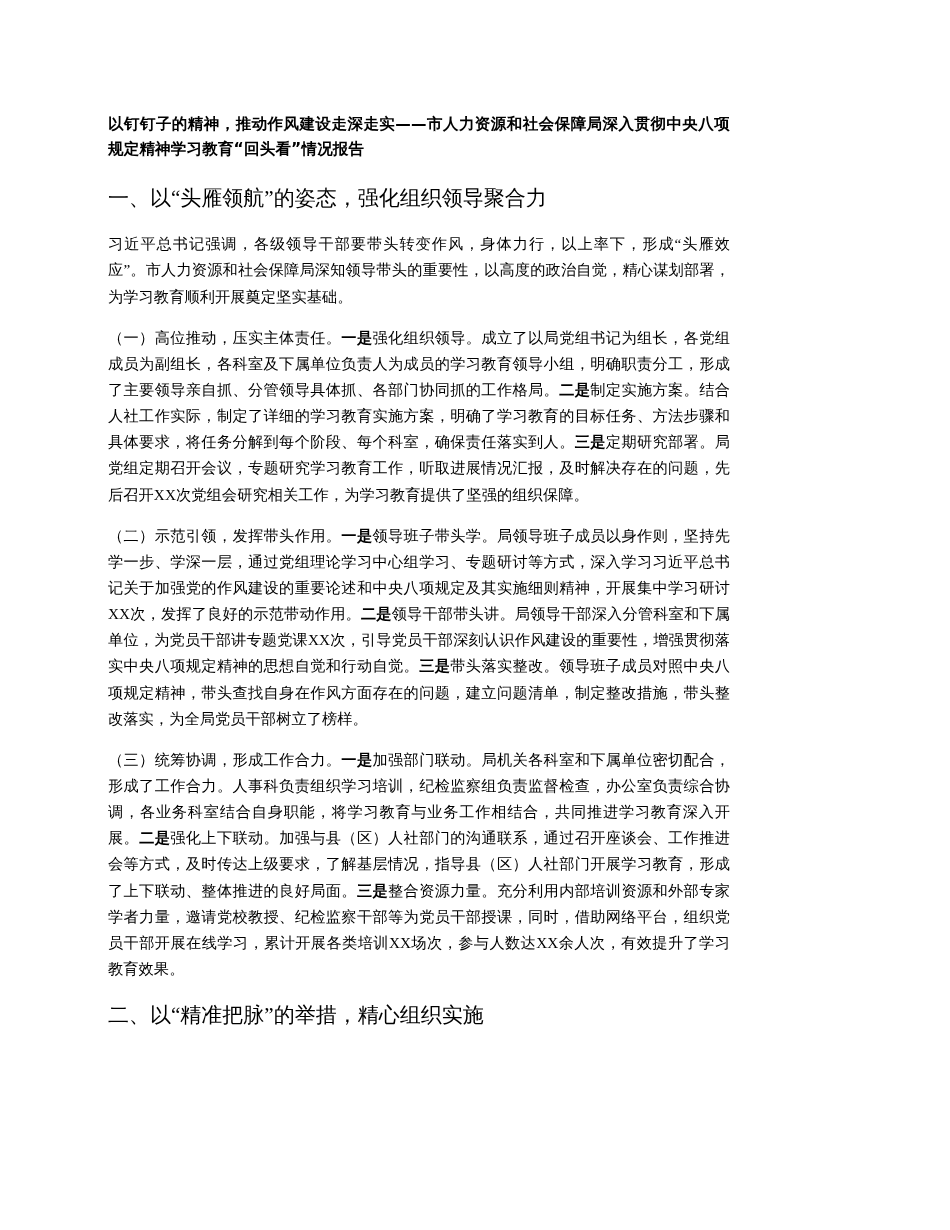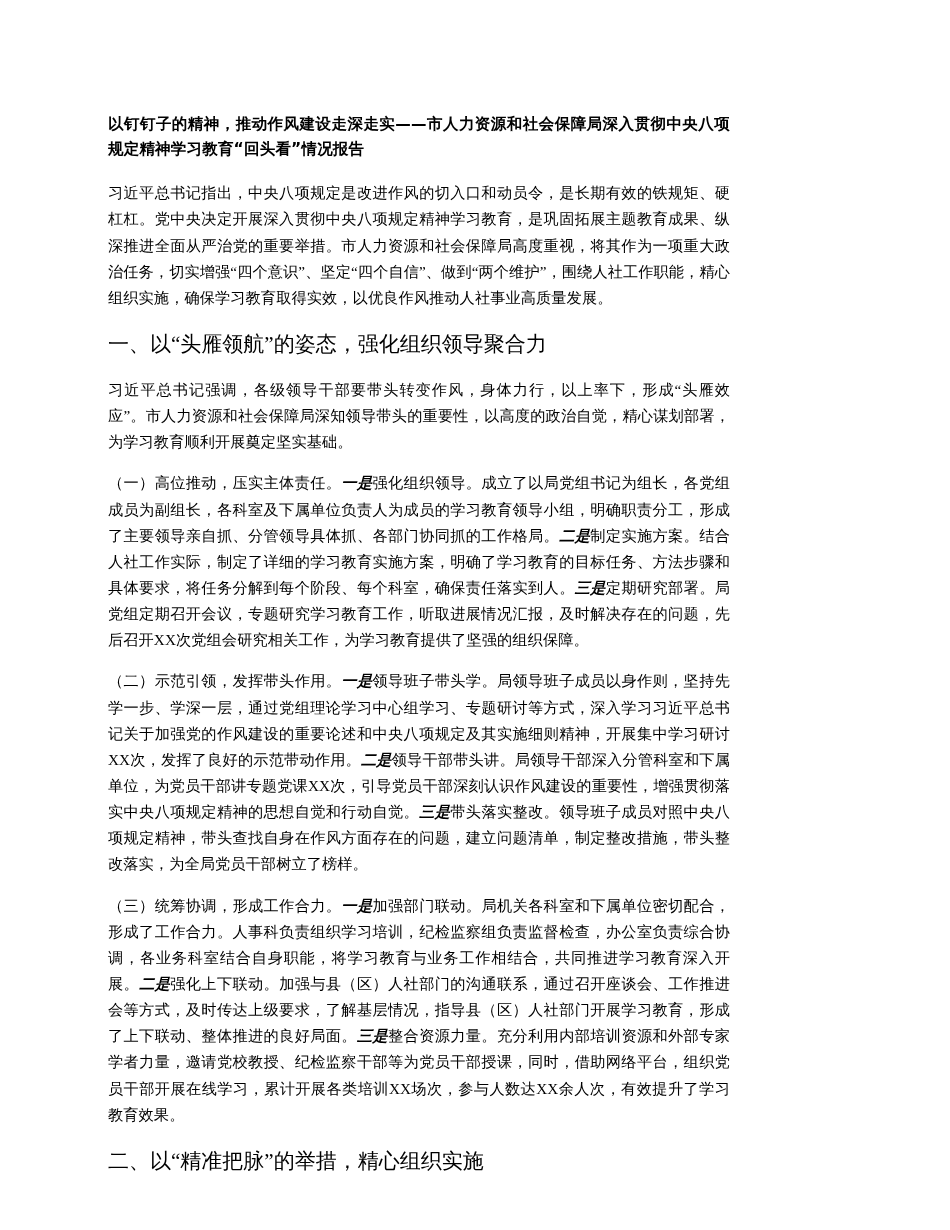--- a/index.html
+++ b/index.html
@@ -34,36 +34,34 @@
     font-size: 15.2px;
     line-height: 1.72;
     text-align: justify;
     text-justify: inter-ideograph;
     margin: 0 0 15px 0;
     text-indent: 0;
     letter-spacing: 0.1px;
   }
   .b {
     font-weight: bold;
-    font-style: italic;
   }
   .heading {
     font-size: 21px;
     line-height: 1.72;
     margin: 0 0 15px 0;
     text-align: justify;
   }
 </style>
 </head>
 <body>
 
 <div class="page">
   <h1 class="doc-title">以钉钉子的精神，推动作风建设走深走实——市人力资源和社会保障局深入贯彻中央八项规定精神学习教育“回头看”情况报告</h1>
   <div id="doc-body">
-      <p class="para"><span>习近平总书记指出，中央八项规定是改进作风的切入口和动员令，是长期有效的铁规矩、硬杠杠。党中央决定开展深入贯彻中央八项规定精神学习教育，是巩固拓展主题教育成果、纵深推进全面从严治党的重要举措。市人力资源和社会保障局高度重视，将其作为一项重大政治任务，切实增强“四个意识”、坚定“四个自信”、做到“两个维护”，围绕人社工作职能，精心组织实施，确保学习教育取得实效，以优良作风推动人社事业高质量发展。</span></p>
       <p class="heading"><span>一、以“头雁领航”的姿态，强化组织领导聚合力</span></p>
       <p class="para"><span>习近平总书记强调，各级领导干部要带头转变作风，身体力行，以上率下，形成“头雁效应”。市人力资源和社会保障局深知领导带头的重要性，以高度的政治自觉，精心谋划部署，为学习教育顺利开展奠定坚实基础。</span></p>
       <p class="para"><span>（一）高位推动，压实主体责任。</span><span class="b">一是</span><span>强化组织领导。成立了以局党组书记为组长，各党组成员为副组长，各科室及下属单位负责人为成员的学习教育领导小组，明确职责分工，形成了主要领导亲自抓、分管领导具体抓、各部门协同抓的工作格局。</span><span class="b">二是</span><span>制定实施方案。结合人社工作实际，制定了详细的学习教育实施方案，明确了学习教育的目标任务、方法步骤和具体要求，将任务分解到每个阶段、每个科室，确保责任落实到人。</span><span class="b">三是</span><span>定期研究部署。局党组定期召开会议，专题研究学习教育工作，听取进展情况汇报，及时解决存在的问题，先后召开XX次党组会研究相关工作，为学习教育提供了坚强的组织保障。</span></p>
       <p class="para"><span>（二）示范引领，发挥带头作用。</span><span class="b">一是</span><span>领导班子带头学。局领导班子成员以身作则，坚持先学一步、学深一层，通过党组理论学习中心组学习、专题研讨等方式，深入学习习近平总书记关于加强党的作风建设的重要论述和中央八项规定及其实施细则精神，开展集中学习研讨XX次，发挥了良好的示范带动作用。</span><span class="b">二是</span><span>领导干部带头讲。局领导干部深入分管科室和下属单位，为党员干部讲专题党课XX次，引导党员干部深刻认识作风建设的重要性，增强贯彻落实中央八项规定精神的思想自觉和行动自觉。</span><span class="b">三是</span><span>带头落实整改。领导班子成员对照中央八项规定精神，带头查找自身在作风方面存在的问题，建立问题清单，制定整改措施，带头整改落实，为全局党员干部树立了榜样。</span></p>
       <p class="para"><span>（三）统筹协调，形成工作合力。</span><span class="b">一是</span><span>加强部门联动。局机关各科室和下属单位密切配合，形成了工作合力。人事科负责组织学习培训，纪检监察组负责监督检查，办公室负责综合协调，各业务科室结合自身职能，将学习教育与业务工作相结合，共同推进学习教育深入开展。</span><span class="b">二是</span><span>强化上下联动。加强与县（区）人社部门的沟通联系，通过召开座谈会、工作推进会等方式，及时传达上级要求，了解基层情况，指导县（区）人社部门开展学习教育，形成了上下联动、整体推进的良好局面。</span><span class="b">三是</span><span>整合资源力量。充分利用内部培训资源和外部专家学者力量，邀请党校教授、纪检监察干部等为党员干部授课，同时，借助网络平台，组织党员干部开展在线学习，累计开展各类培训XX场次，参与人数达XX余人次，有效提升了学习教育效果。</span></p>
       <p class="heading"><span>二、以“精准把脉”的举措，精心组织实施</span></p>
     </div>
 </div>
 
 </body></html>

